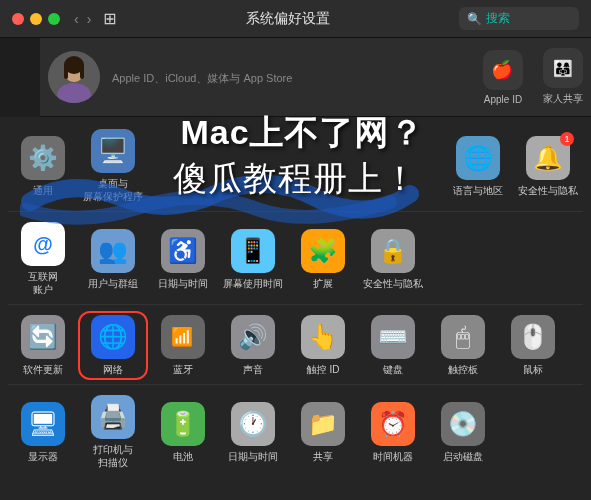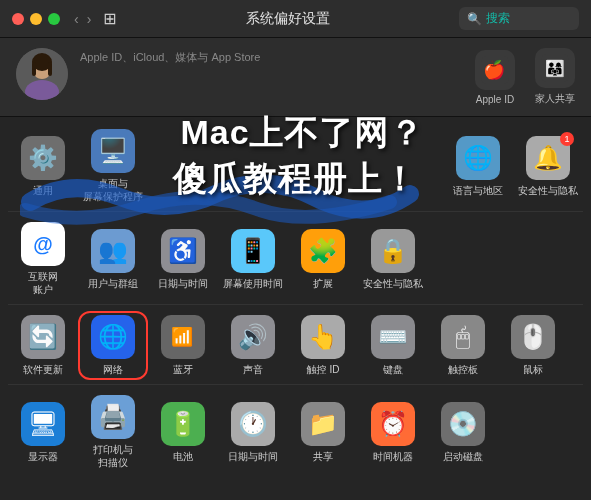--- a/index.html
+++ b/index.html
@@ -84,24 +84,25 @@
     .content {
       display: flex;
       flex-direction: column;
       height: calc(500px - 38px);
       overflow: hidden;
     }
 
     
     .profile-row {
       display: flex;
-      align-items: flex-start;
-      padding: 10px 16px;
+      align-items: center;
+      padding: 10px 8px;
       background: #2d2d2d;
       border-bottom: 1px solid #111;
+      margin-left: 40px;
     }
     .avatar {
       width: 52px;
       height: 52px;
       border-radius: 50%;
       background: #555;
       overflow: hidden;
       margin-right: 12px;
       flex-shrink: 0;
       display: flex;
@@ -159,21 +160,21 @@
       font-size: 34px;
       font-weight: 900;
       color: #fff;
       text-shadow: 2px 2px 4px rgba(0,0,0,0.8);
       font-family: "PingFang SC", "Helvetica Neue", sans-serif;
       letter-spacing: 1px;
       padding-left: 14px;
     }
     .overlay-line2 {
       font-size: 34px;
-      font-weight: 700;
+      font-weight: 400;
       color: #fff;
       text-shadow: 2px 2px 4px rgba(0,0,0,0.8);
       font-family: "PingFang SC", "Helvetica Neue", sans-serif;
       letter-spacing: 1px;
     }
 
     
     .scribble {
       position: absolute;
       top: 172px;

